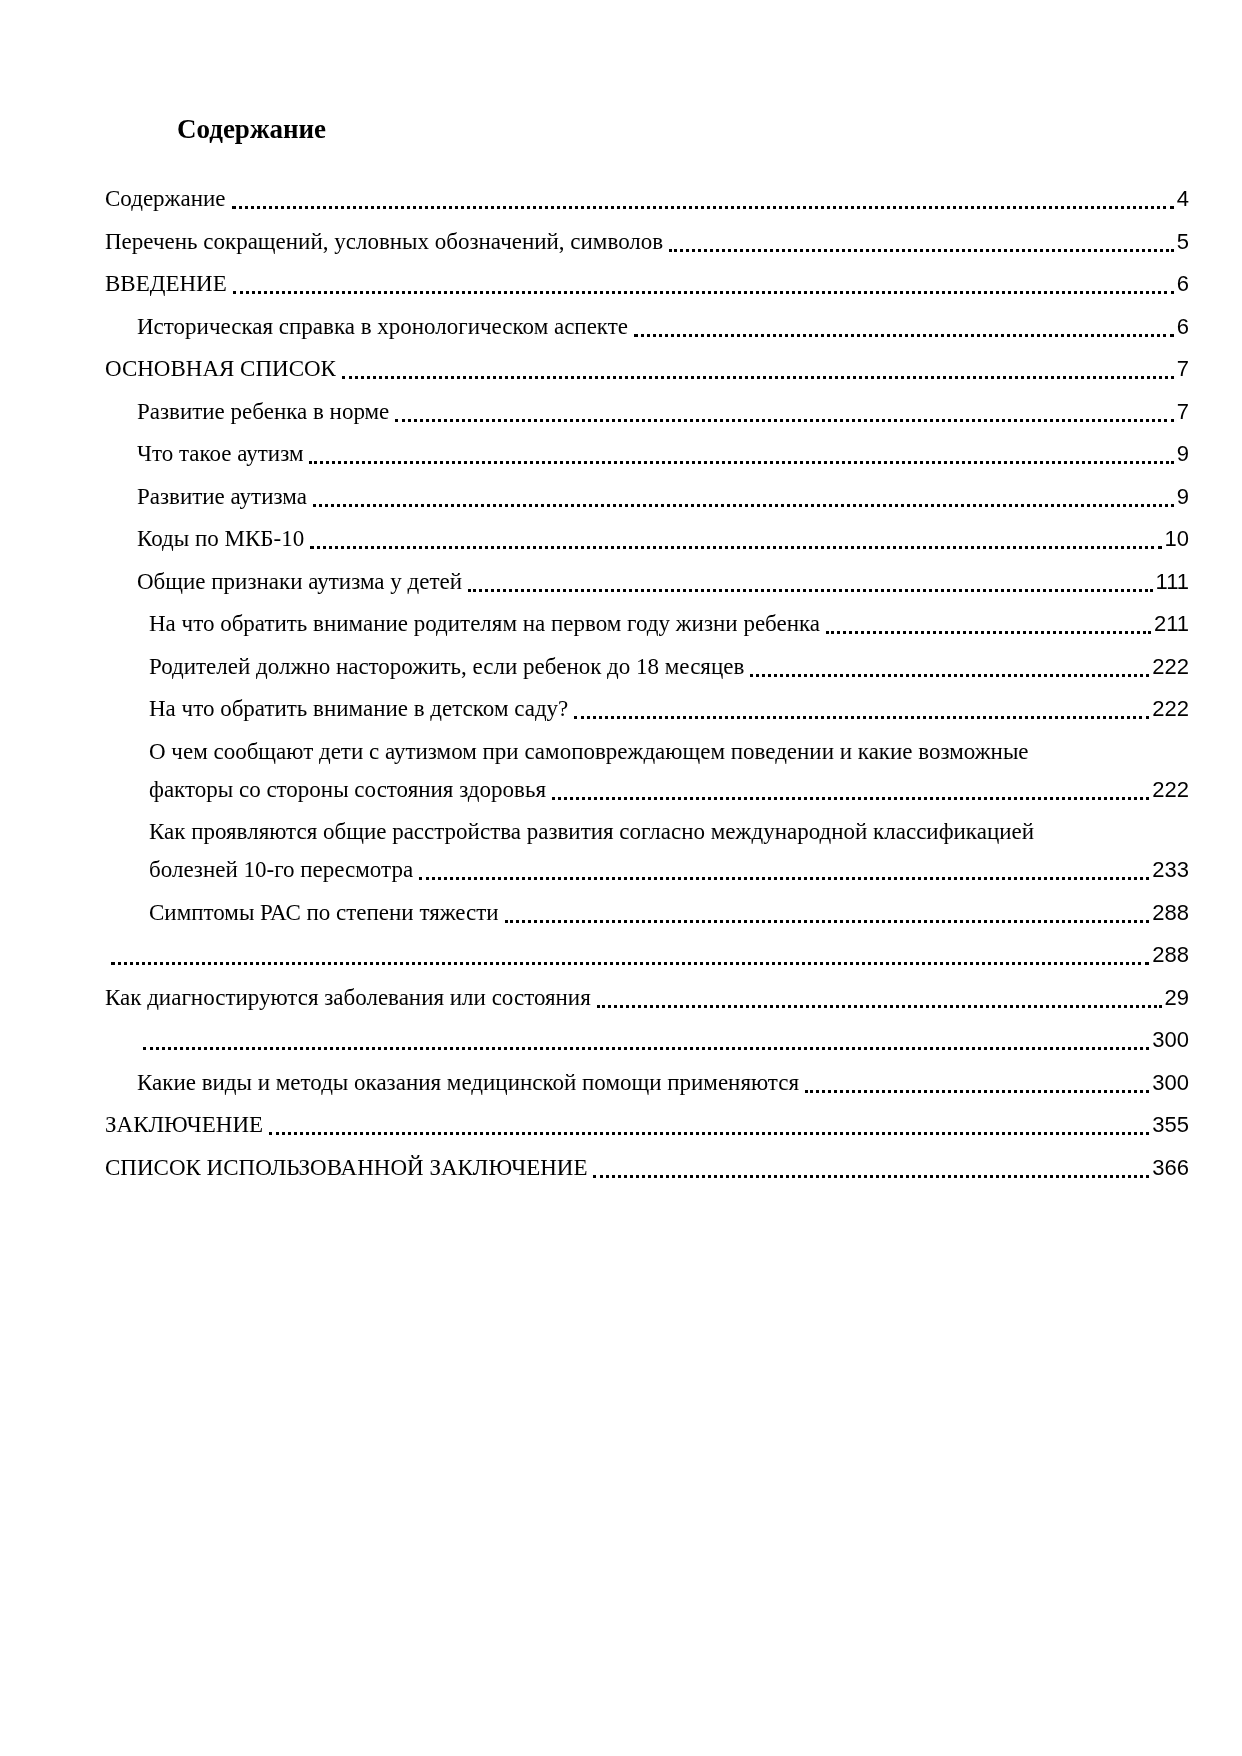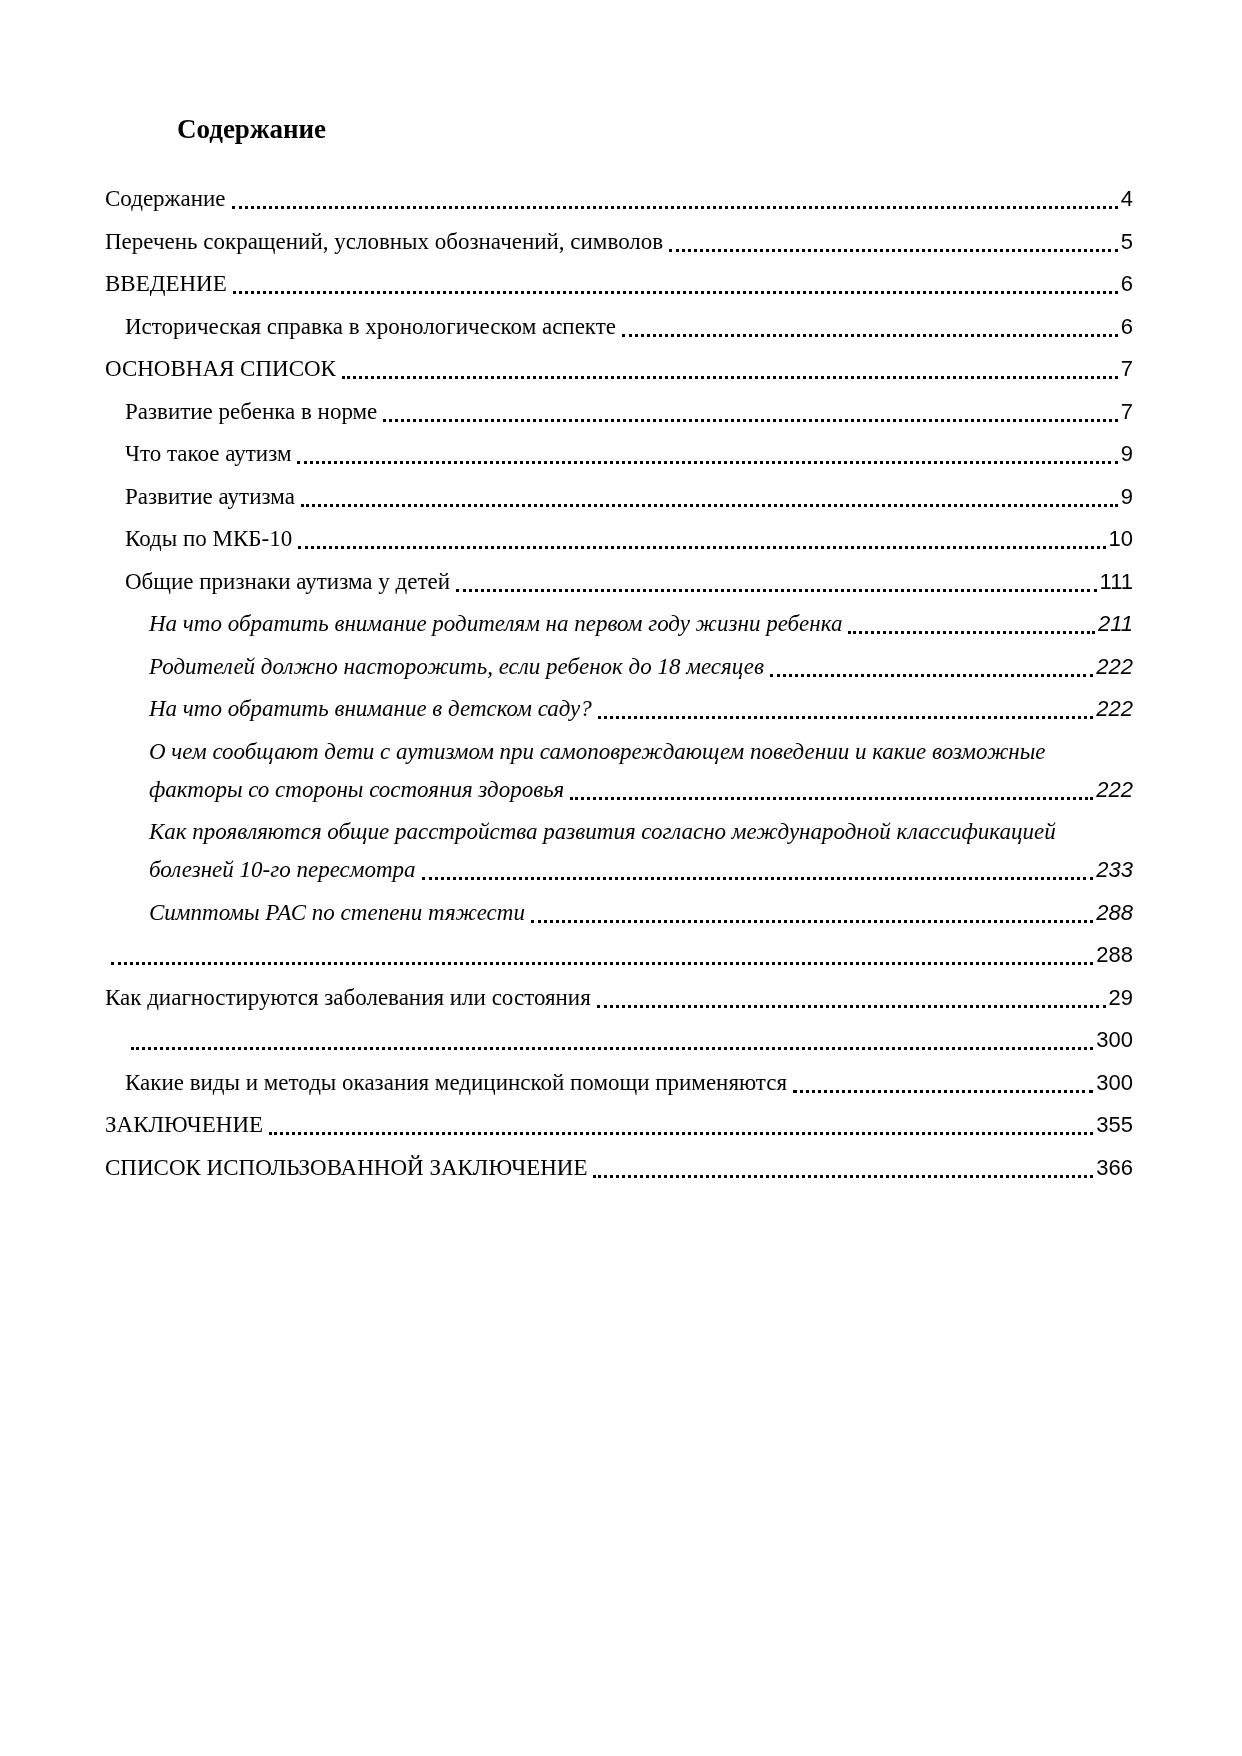--- a/index.html
+++ b/index.html
@@ -8,41 +8,41 @@
     height: 1756px;
     background: #ffffff;
     color: #000000;
     font-family: "Liberation Serif", serif;
     position: relative;
     overflow: hidden;
   }
   .page {
     position: absolute;
     inset: 0;
-    padding: 113px 109px 0 105px;
+    padding: 113px 53px 0 105px;
     box-sizing: border-box;
     border-radius: 23px;
   }
   .doc-title {
     font-size: 27px;
     font-weight: bold;
     line-height: 32px;
     margin-left: 72px;
   }
   .toc { margin-top: 35px; }
   .toc-entry { margin-bottom: 4.5px; }
   .row {
     display: flex;
     align-items: flex-end;
     font-size: 23px;
     line-height: 38px;
   }
   .lvl0 { margin-left: 0; }
-  .lvl1 { margin-left: 20px; }
-  .lvl2 { margin-left: 44px; font-style: italic; }
+  .lvl1 { margin-left: 32px; }
+  .lvl2 { margin-left: 44px; }
   .label { white-space: nowrap; }
   .leader {
     flex: 1 1 auto;
     min-width: 16px;
     height: 0;
     border-bottom: 3px dotted #000000;
     margin: 0 3px 9px 6px;
   }
   .pagenum {
     font-family: "Liberation Sans", sans-serif;

